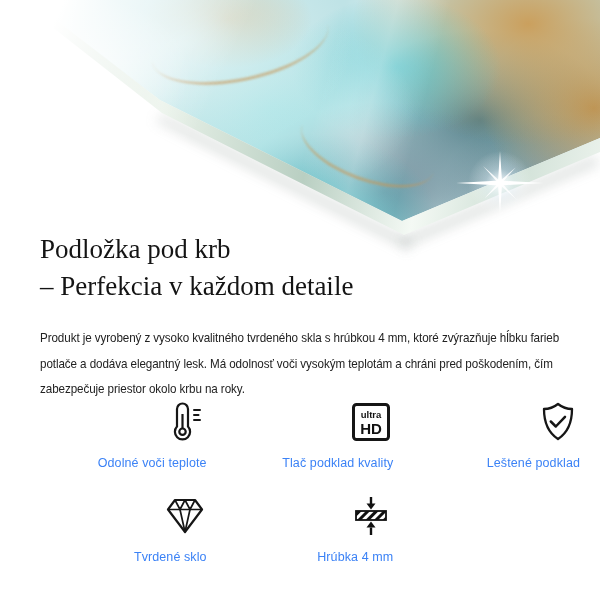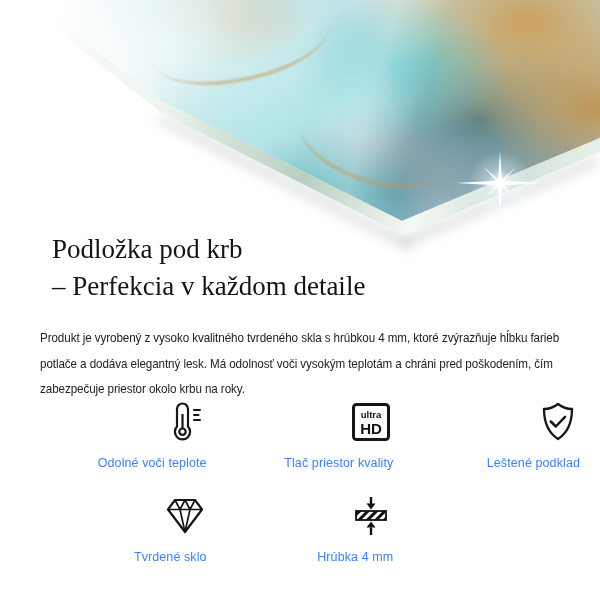--- a/index.html
+++ b/index.html
@@ -39,21 +39,21 @@
     position:absolute;left:0;top:0;width:600px;height:250px;
     clip-path:polygon(30px 0px,160px 100px,402px 221px,600px 138px,600px 152px,404px 235px,162px 113px,33px 12px);
     background:linear-gradient(100deg,#cfe0d4 0%,#e9f2e9 28%,#b9cfc2 52%,#f4f9f4 70%,#cfe0d6 84%,#eef4ee 100%);
   }
 
   .sparkle{position:absolute;left:452px;top:135px;}
   .hero-fade{position:absolute;left:0;top:0;width:600px;height:250px;
     background:linear-gradient(115deg,#ffffff 9%,rgba(255,255,255,0) 36%);pointer-events:none;}
 
   
-  .title{position:absolute;left:52px;top:231px;color:#141414;
+  .title{position:absolute;left:40px;top:231px;color:#141414;
     font-family:"Liberation Serif",serif;font-size:27px;line-height:37px;font-weight:400;}
   .description{position:absolute;left:40px;top:312px;width:612px;color:#222222;
     font-size:13.4px;line-height:25.5px;letter-spacing:-0.1px;
     transform:scaleX(0.87);transform-origin:left top;}
 
   
   .features{position:absolute;left:20px;top:399px;width:560px;
     display:grid;grid-template-columns:1fr 1fr 1fr;row-gap:23px;}
   .feature{display:flex;flex-direction:column;align-items:flex-end;}
   .feature .icon-box{height:46px;display:flex;align-items:center;justify-content:center;}
@@ -118,21 +118,21 @@
     </div>
 
     <div class="feature">
       <div class="icon-box">
         <svg class="icon-svg" width="44" height="44" viewBox="0 0 44 44">
           <rect x="4.5" y="4.5" width="35" height="35" rx="3" stroke-width="3"></rect>
           <text class="hd-text" x="22" y="18" text-anchor="middle" font-size="9.5" font-weight="700">ultra</text>
           <text class="hd-text" x="22" y="33.5" text-anchor="middle" font-size="15" font-weight="800">HD</text>
         </svg>
       </div>
-      <div class="label">Tlač priestor kvality</div>
+      <div class="label">Tlač podklad kvality</div>
     </div>
 
     <div class="feature">
       <div class="icon-box">
         <svg class="icon-svg" width="44" height="44" viewBox="0 0 44 44">
           <path d="M22 4 C26.5 7.5 31.5 9 36 9 C36 21 32 32.5 22 39 C12 32.5 8 21 8 9 C12.5 9 17.5 7.5 22 4 Z" stroke-width="2.3" stroke-linejoin="round"></path>
           <path d="M14.8 21.5 L19.8 26.5 L29 16.8" stroke-width="2.5" stroke-linecap="round" stroke-linejoin="round"></path>
         </svg>
       </div>
       <div class="label">Leštené podklad</div>

